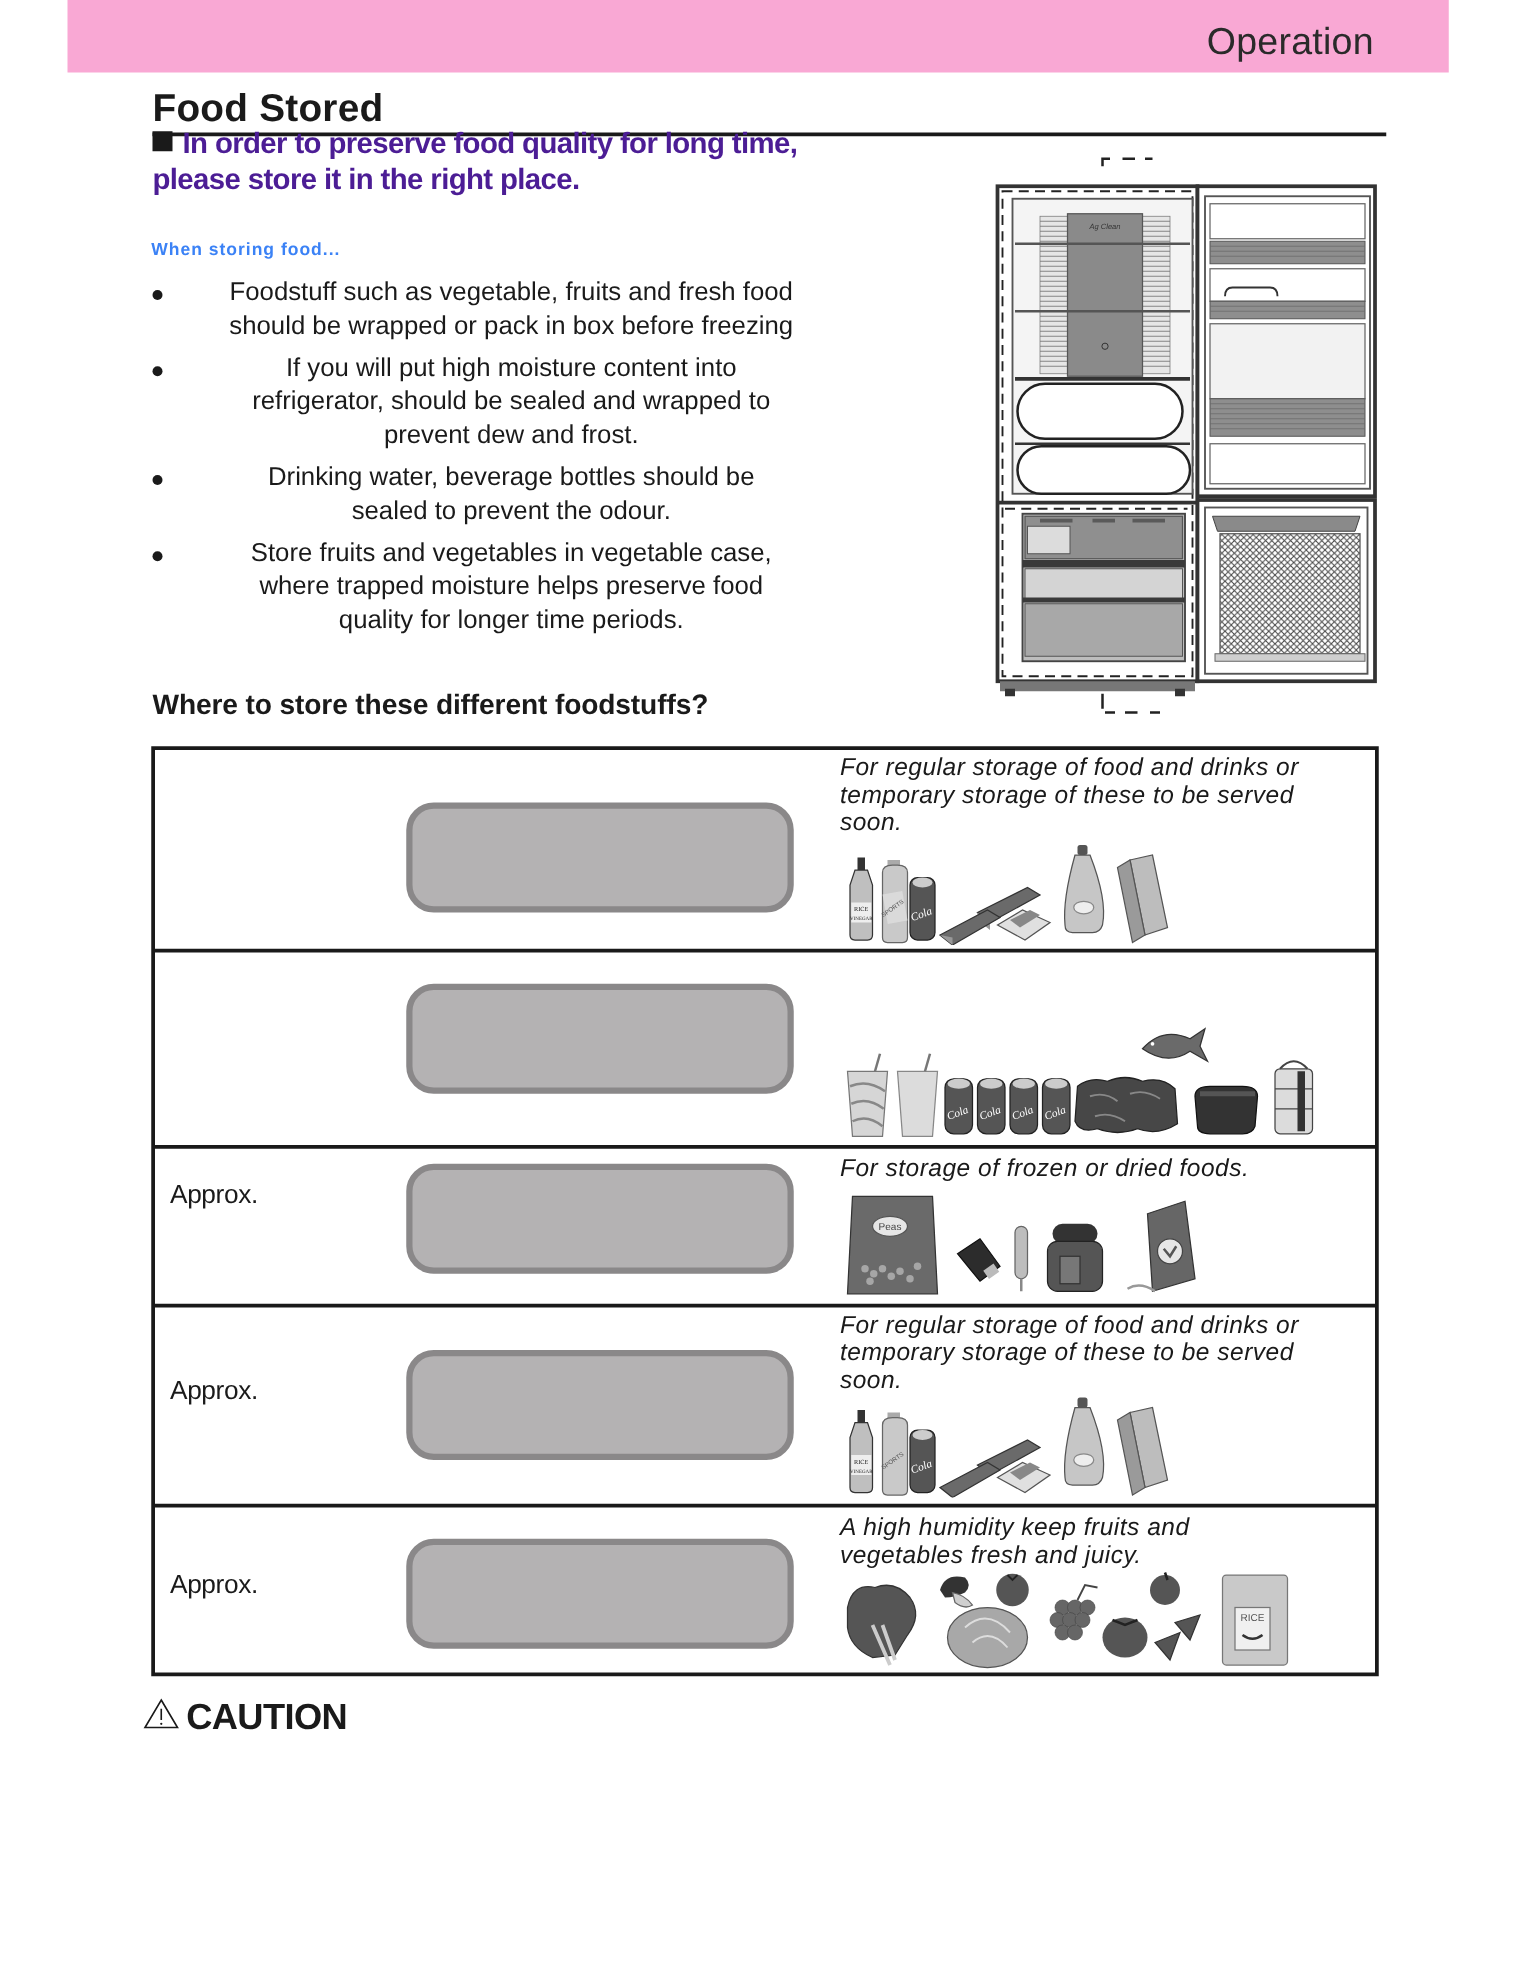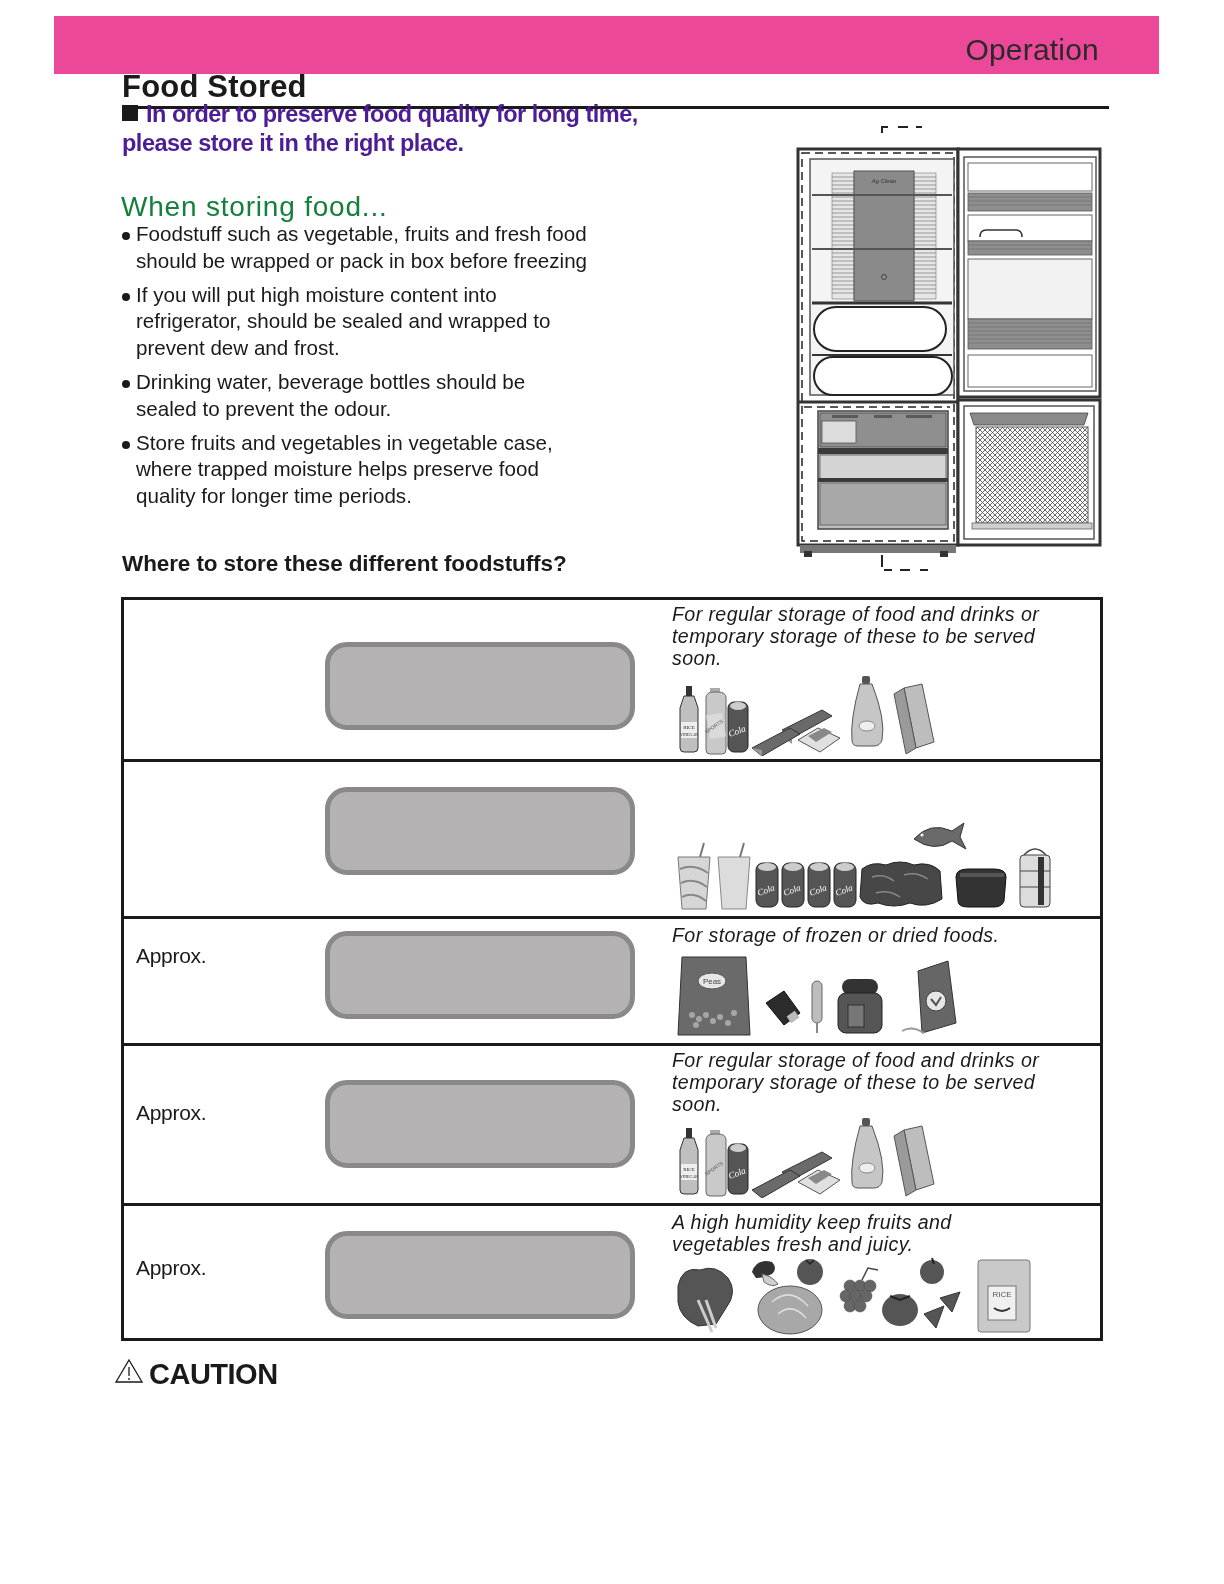--- a/index.html
+++ b/index.html
@@ -1,30 +1,30 @@
 <!DOCTYPE html>
 <html><head>
 <meta charset="utf-8">
 <style>
   html, body { margin: 0; padding: 0; background: #ffffff; }
   body { width: 1224px; height: 1584px; position: relative; overflow: hidden; font-family: "Liberation Sans", sans-serif; color: #1a1a1a; }
 
-  .header-bar { position: absolute; left: 54px; top: 16px; width: 1105px; height: 58px; background: #ec4899; }
+  .header-bar { position: absolute; left: 54px; top: 0; width: 1105px; height: 58px; background: #f9a8d4; }
   .header-bar .section-label { position: absolute; right: 60px; top: 17px; font-size: 30px; color: #2a2a2a; font-family: "Liberation Sans", sans-serif; letter-spacing: 0.2px; }
 
   .page-title { position: absolute; left: 122px; top: 69px; font-size: 31px; font-weight: bold; color: #1a1a1a; letter-spacing: 0.2px; text-align: center; }
   .title-rule { position: absolute; left: 122px; top: 106px; width: 987px; height: 3px; background: #1a1a1a; }
 
   .intro { position: absolute; left: 122px; top: 100px; font-size: 23.5px; font-weight: bold; line-height: 29px; letter-spacing: -0.5px; color: #4c1d95; }
   .intro .square { display: inline-block; width: 16px; height: 16px; background: #1a1a1a; margin-right: 8px; vertical-align: 1px; }
 
-  .when-heading { position: absolute; left: 121px; top: 191px; font-size: 28px; font-weight: normal; letter-spacing: 0.8px; color: #15803d; }
+  .when-heading { position: absolute; left: 121px; top: 191px; font-size: 14px; font-weight: bold; letter-spacing: 0.8px; color: #3b82f6; }
 
   .bullets { position: absolute; left: 122px; top: 221px; width: 560px; font-size: 20.6px; line-height: 26.8px; color: #1a1a1a; }
-  .bullet { position: relative; padding-left: 14px; margin-bottom: 7px; }
+  .bullet { position: relative; padding-left: 14px; margin-bottom: 7px; text-align: center; }
   .bullet .dot { position: absolute; left: 0; top: 11px; width: 8px; height: 8px; border-radius: 50%; background: #1a1a1a; }
 
   .where-heading { position: absolute; left: 122px; top: 551px; font-size: 22.5px; font-weight: bold; letter-spacing: -0.1px; color: #1a1a1a; }
 
   .fridge { position: absolute; left: 780px; top: 115px; width: 340px; height: 470px; }
 
   .storage-table { position: absolute; left: 121px; top: 597px; width: 982px; border: 3px solid #1a1a1a; box-sizing: border-box; }
   .row { position: relative; border-top: 3px solid #1a1a1a; box-sizing: border-box; }
   .row:first-child { border-top: none; }
   .row .approx { position: absolute; left: 12px; font-size: 21px; color: #1a1a1a; letter-spacing: -0.3px; }

